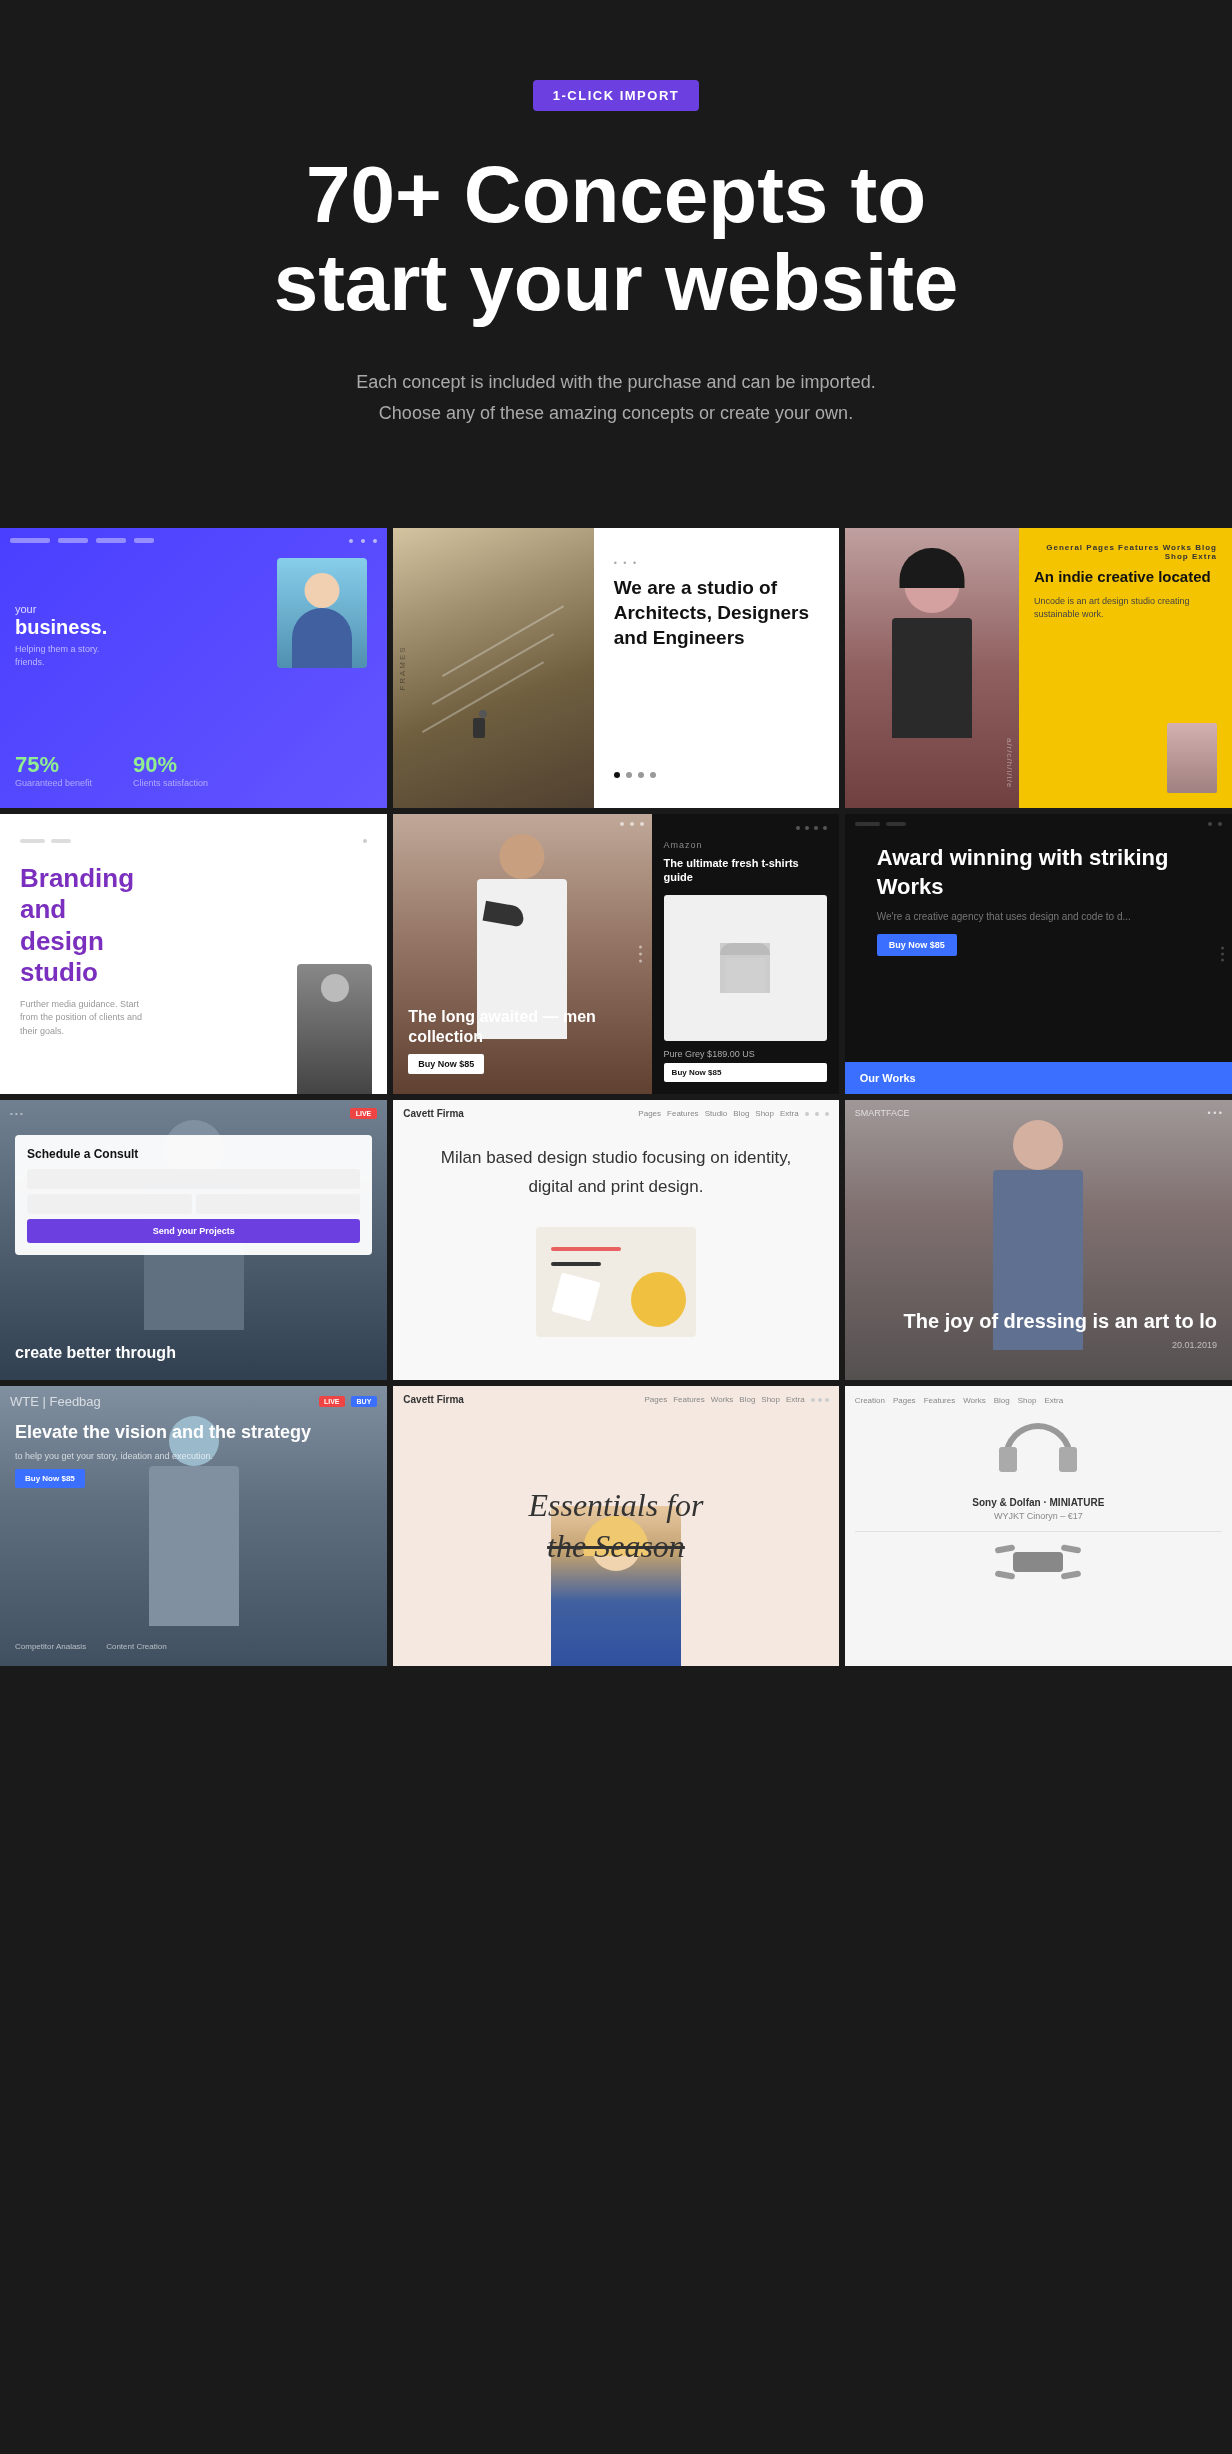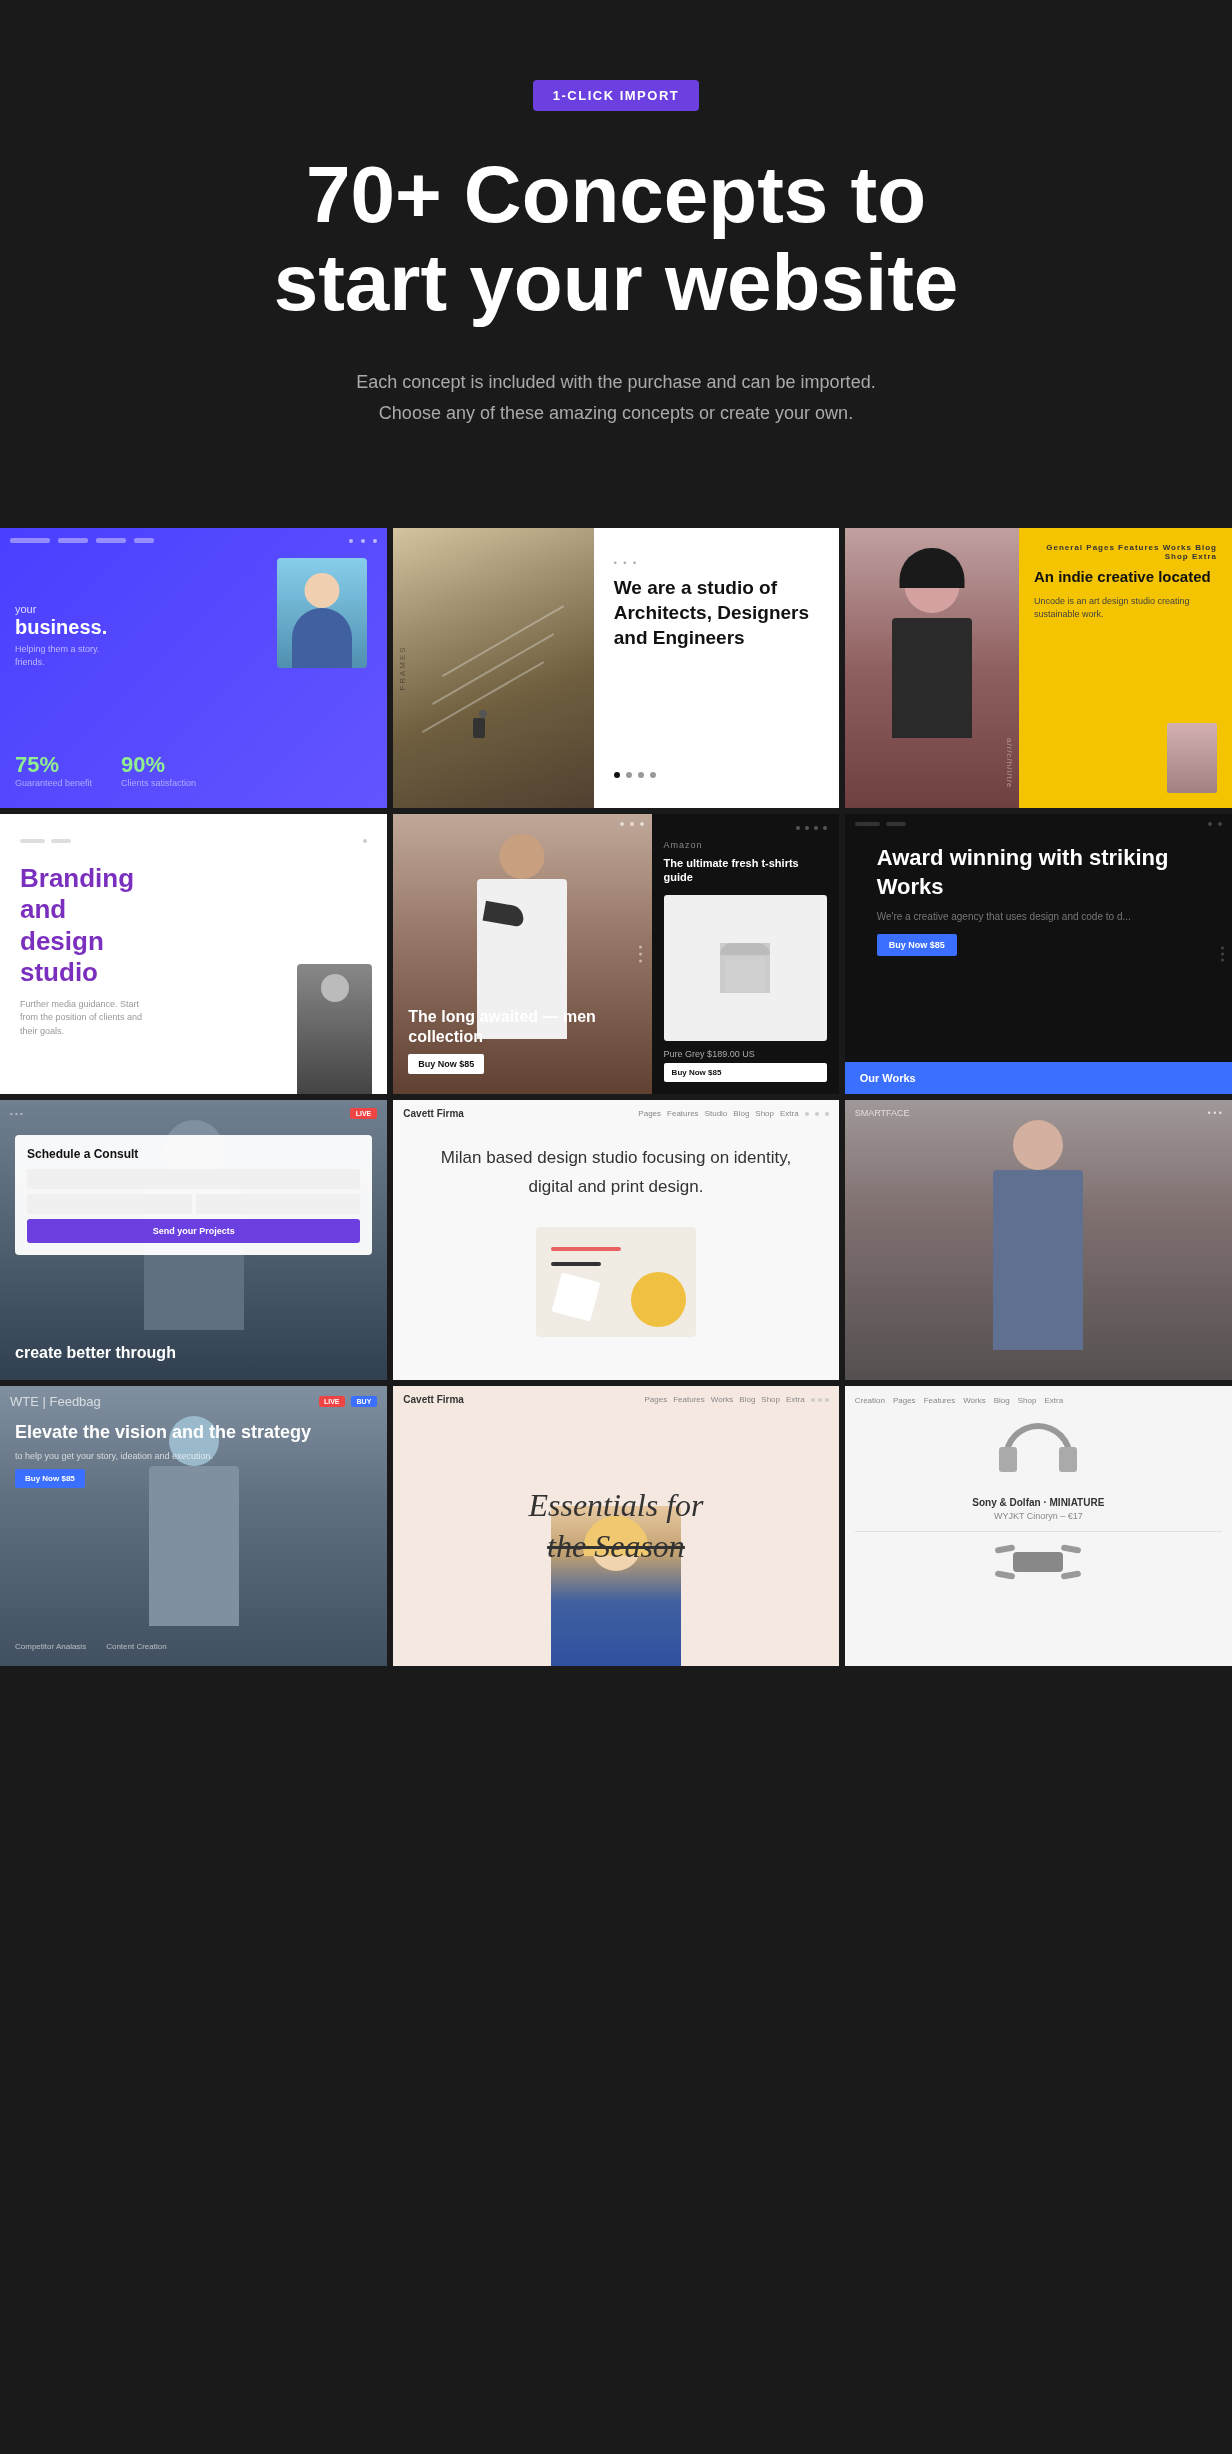--- a/index.html
+++ b/index.html
@@ -114,21 +114,21 @@
             <div style="position:absolute;bottom:0;left:50%;transform:translateX(-50%);width:60px;height:60px;background:#4060a0;border-radius:30px 30px 0 0;"></div>
           </div>
         </div>
 
         <div style="position:absolute;top:35px;left:15px;">
           <div style="color:rgba(255,255,255,0.8);font-size:11px;margin-top:40px;">your</div>
           <div style="color:#fff;font-size:20px;font-weight:800;line-height:1.2;">business.</div>
           <div style="color:rgba(255,255,255,0.6);font-size:9px;margin-top:4px;line-height:1.4;max-width:90px;">Helping them a story. friends.</div>
         </div>
 
-        <div style="position:absolute;bottom:20px;left:15px;display:flex;gap:29px;">
+        <div style="position:absolute;bottom:20px;left:15px;display:flex;gap:41px;">
           <div>
             <div style="color:#90ee90;font-size:22px;font-weight:800;">75%</div>
             <div style="color:rgba(255,255,255,0.5);font-size:9px;">Guaranteed benefit</div>
           </div>
           <div>
             <div style="color:#90ee90;font-size:22px;font-weight:800;">90%</div>
             <div style="color:rgba(255,255,255,0.5);font-size:9px;">Clients satisfaction</div>
           </div>
         </div>
       </div>
@@ -364,20 +364,24 @@
 
           <div style="position:absolute;top:8px;left:10px;right:10px;display:flex;justify-content:space-between;align-items:center;">
             <div style="font-size:9px;color:rgba(255,255,255,0.7);">SMARTFACE</div>
             <div style="font-size:9px;color:rgba(255,255,255,0.7);">•  •  •</div>
           </div>
 
           <div style="position:absolute;top:20px;left:50%;transform:translateX(-50%);width:50px;height:50px;background:#d4b0a0;border-radius:50%;"></div>
           <div style="position:absolute;top:70px;left:50%;transform:translateX(-50%);width:90px;height:180px;background:#607090;border-radius:4px 4px 0 0;"></div>
         </div>
 
+        <div style="position:absolute;bottom:30px;right:15px;text-align:right;">
+          <div style="color:#fff;font-size:20px;font-weight:700;line-height:1.3;">The joy of dressing is an art to lo</div>
+          <div style="color:rgba(255,255,255,0.6);font-size:9px;margin-top:6px;">20.01.2019</div>
+        </div>
       </div>
     </div>
   </div>
 
   <div class="row">
 
     <div class="cell">
       <div class="inner" style="background:#708090;position:relative;overflow:hidden;">
 
         <div style="position:absolute;top:0;left:0;right:0;bottom:0;background:linear-gradient(180deg,#8090a0 0%,#607080 40%,#405060 100%);">

